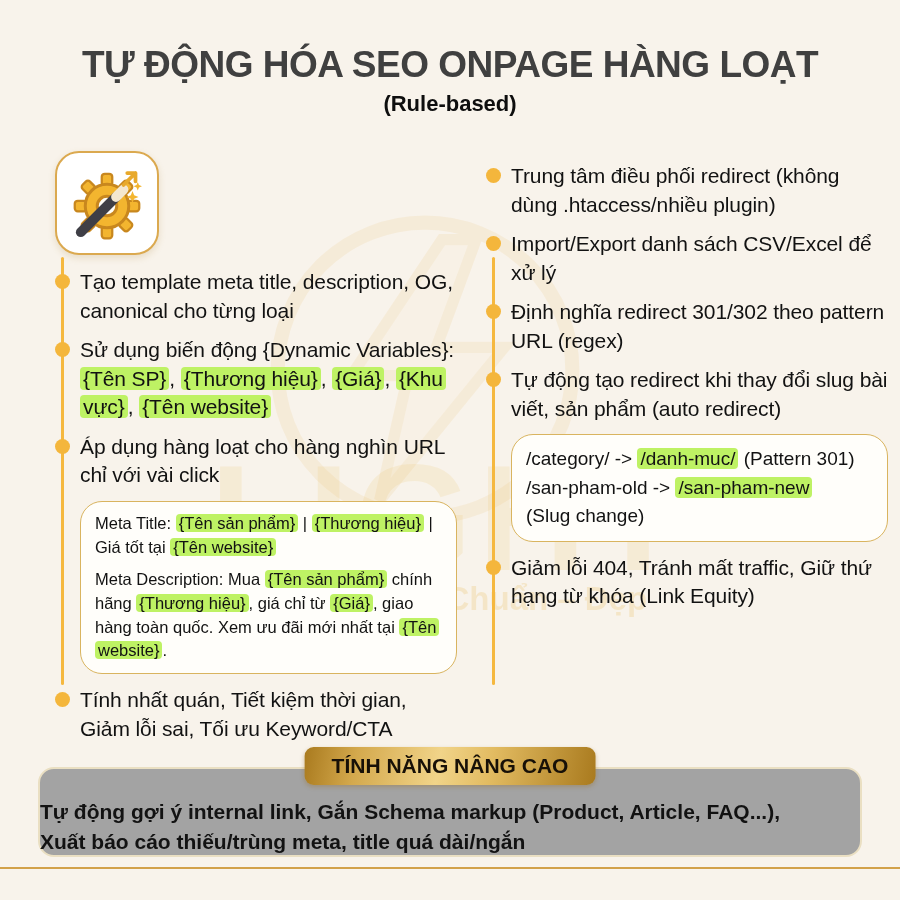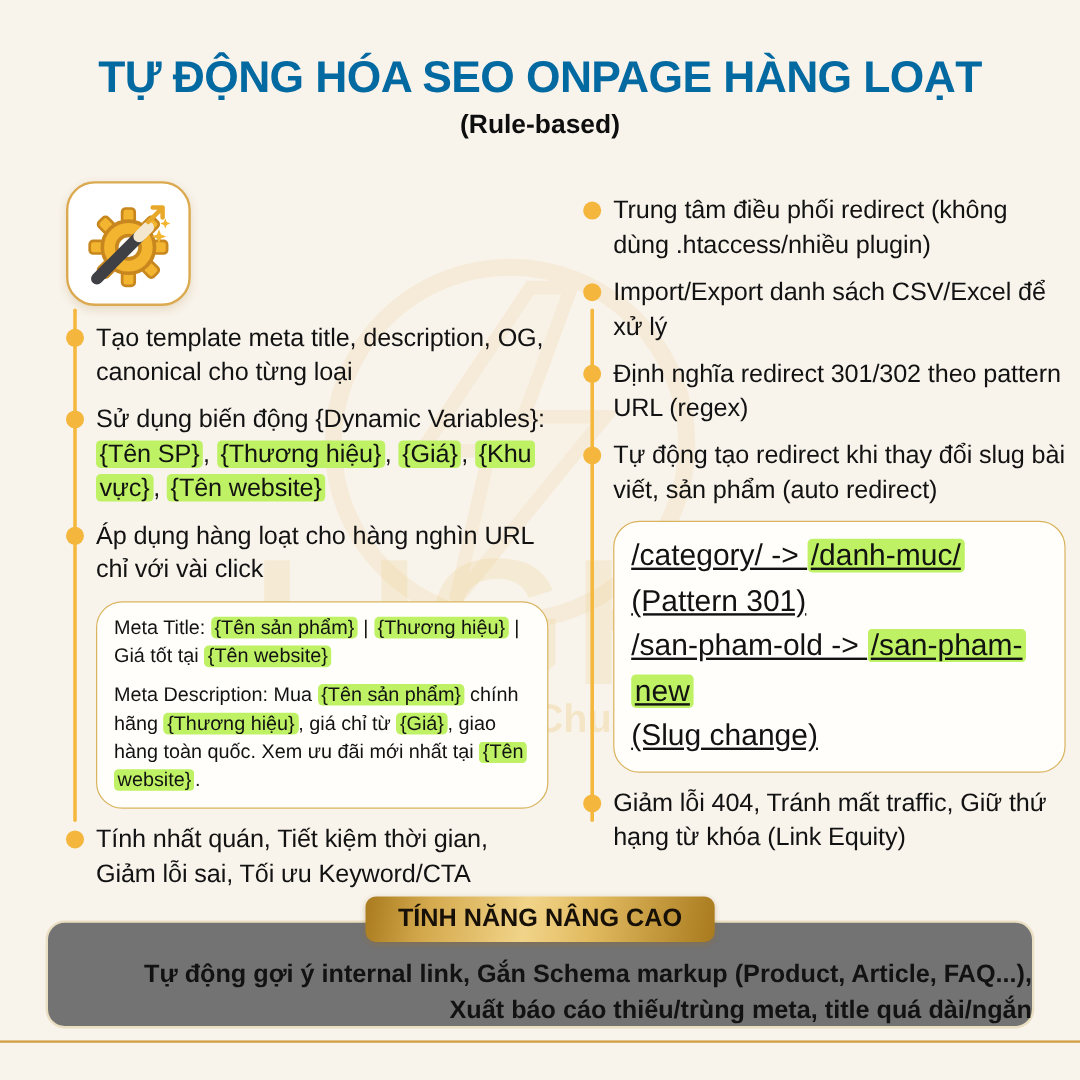--- a/index.html
+++ b/index.html
@@ -9,21 +9,21 @@
   }
   
   .wm { position:absolute; inset:0; z-index:0; pointer-events:none; }
   .wm-bolt { position:absolute; left:255px; top:200px; opacity:0.10; }
   .wm-brand { position:absolute; left:0; right:0; top:432px; text-align:center;
     font-size:150px; font-weight:800; letter-spacing:6px; color:#E8B84B; opacity:0.13; }
   .wm-tagline { position:absolute; left:418px; top:580px;
     font-size:33px; font-weight:700; color:#E8B84B; opacity:0.22; }
   
   .hdr { position:absolute; top:44px; left:0; right:0; text-align:center; z-index:1; }
-  .hdr h1 { margin:0; font-size:37px; font-weight:800; letter-spacing:-0.5px; color:#0369a1; }
+  .hdr h1 { margin:0; font-size:37px; font-weight:800; letter-spacing:-0.5px; color:#404040; }
   .hdr h2 { margin:5px 0 0; font-size:22px; font-weight:800; color:#0E0E0E; }
   
   .col { position:absolute; top:150px; width:402px; z-index:1; }
   .col-left  { left:55px; }
   .col-right { left:486px; }
   .timeline { position:absolute; left:6px; top:107px; width:3px; height:428px;
     background:#F5B83F; border-radius:2px; }
   .col-header { position:relative; display:flex; align-items:center; gap:19px; height:106px; }
   .icon-card { width:100px; height:100px; flex:0 0 auto; background:#FFFFFF;
     border:2px solid #DBA94F; border-radius:24px; display:flex; align-items:center;
@@ -37,30 +37,30 @@
   .dot { position:absolute; left:-25px; top:6px; width:15px; height:15px;
     border-radius:50%; background:#F4B63C; }
   .hl { background:#bef264; border-radius:4px; padding:0 3px;
     box-decoration-break:clone; -webkit-box-decoration-break:clone; }
   
   .box { margin:8px 0 10px 25px; width:calc(100% - 25px); box-sizing:border-box;
     background:#FFFEFA; border:1.5px solid #D9B45F; border-radius:22px; padding:10px 14px; }
   .box-left  { font-size:16.5px; line-height:1.45; font-weight:500; }
   .box-left p { margin:0; }
   .box-left p + p { margin-top:8px; }
-  .box-right { font-size:25px; line-height:1.5; font-weight:500;text-decoration:underline; }
+  .box-right { font-size:19px; line-height:1.5; font-weight:500; }
   .box-right p { margin:0; }
   
   .badge { position:absolute; left:50%; top:747px; transform:translateX(-50%);
     padding:7px 27px; border-radius:9px; z-index:3; font-size:21px; font-weight:800; color:#171007;
     background:linear-gradient(100deg,#A97A1E 0%,#D4A94D 18%,#F1D489 46%,#E2BB61 64%,#A97A1E 100%);
     box-shadow:0 2px 4px rgba(150,110,40,0.35); }
   .panel { position:absolute; left:38px; top:767px; width:824px; height:90px; z-index:2;
-    background:#737373; border:2px solid #EADFC2; border-radius:16px; box-sizing:border-box;
-    text-align:right; padding-top:28px; font-size:21px; font-weight:600; line-height:1.45; }
+    background:#a3a3a3; border:2px solid #EADFC2; border-radius:16px; box-sizing:border-box;
+    text-align:left; padding-top:28px; font-size:21px; font-weight:600; line-height:1.45; }
   .panel p { margin:0; }
   .gold-rule { position:absolute; left:0; top:867px; width:900px; height:2px;
     background:#D2A149; z-index:1; }
 </style>
 </head>
 <body>
 
 <div class="page">
 
   <div class="wm">

